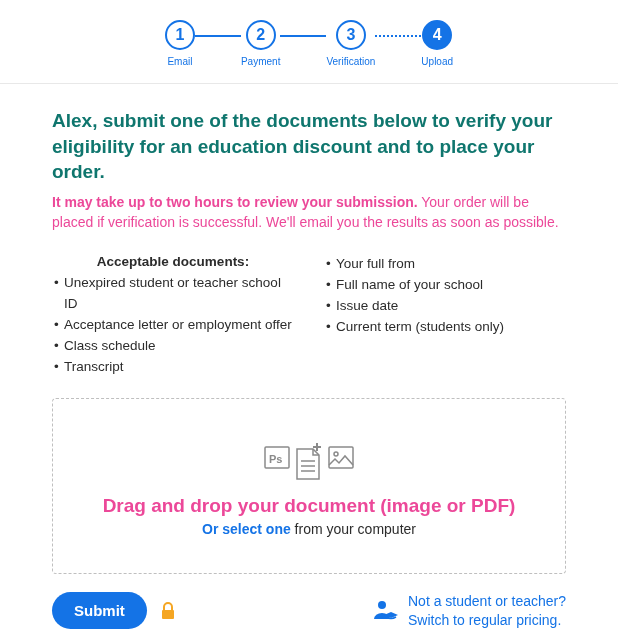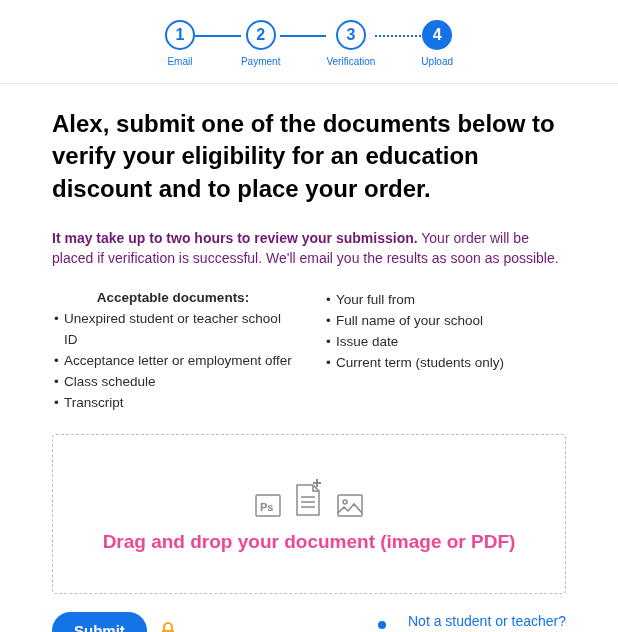--- a/index.html
+++ b/index.html
@@ -7,33 +7,33 @@
   
   .stepper { display: flex; justify-content: center; align-items: flex-start; padding: 20px 0 16px; border-bottom: 1px solid #e8e8e8; }
   .step { display: flex; flex-direction: column; align-items: center; position: relative; }
   .step-circle { width: 30px; height: 30px; border-radius: 50%; border: 2px solid #1473e6; display: flex; align-items: center; justify-content: center; font-size: 16px; font-weight: 600; color: #1473e6; background: #fff; }
   .step.active .step-circle { background: #1473e6; color: #fff; }
   .step-label { margin-top: 6px; font-size: 10px; color: #1473e6; }
   .step-line { width: 46px; height: 2px; background: #1473e6; margin-top: 15px; }
   .step-line.dotted { border-top: 2px dotted #1473e6; background: none; height: 0; }
   
   .content { padding: 24px 52px 20px; }
-  .title { font-size: 24px; font-weight: 700; color: #000000; line-height: 1.35; margin-bottom: 24px; }
-  .notice { font-size: 14px; line-height: 1.4; margin-bottom: 22px; color: #701a75; }
+  .title { font-size: 19px; font-weight: 700; color: #0f766e; line-height: 1.35; margin-bottom: 8px; }
+  .notice { font-size: 14px; line-height: 1.4; margin-bottom: 22px; color: #ec4899; }
   .notice .bold { font-weight: 700; }
   
   .cols { display: flex; gap: 30px; font-size: 13.5px; margin-bottom: 20px; }
   .col { flex: 1; }
   .col-title { font-weight: 700; margin-bottom: 4px; text-align: center; }
   .col ul { list-style: none; }
   .col li { line-height: 1.55; position: relative; padding-left: 12px; }
   .col li::before { content: "•"; position: absolute; left: 2px; }
   
   .dropzone { border: 1.5px dashed #bfbfbf; border-radius: 4px; padding: 44px 20px 36px; text-align: center; margin-bottom: 18px; }
-  .dz-icons { display: inline-flex; align-items: flex-end; gap: 13px; margin-bottom: 14px; }
+  .dz-icons { display: inline-flex; align-items: flex-start; gap: 4px; margin-bottom: 14px; }
   .dz-icon { stroke: #8a8a8a; fill: none; }
   .dz-main { font-size: 19px; font-weight: 600; color: #ec4899; margin-bottom: 4px; }
   .dz-sub { font-size: 14px; color: #2c2c2c; }
   .dz-link { color: #1473e6; font-weight: 600; cursor: pointer; }
   
   .footer { display: flex; align-items: center; justify-content: space-between; }
   .footer-left { display: flex; align-items: center; gap: 14px; }
   .submit-btn { background: #1473e6; color: #fff; border: none; border-radius: 20px; padding: 10px 22px; font-size: 15px; font-weight: 700; cursor: pointer; }
   .lock-icon { width: 14px; height: 18px; }
   .footer-right { display: flex; align-items: center; gap: 10px; }
@@ -108,20 +108,23 @@
           <line x1="23" y1="0" x2="23" y2="8" stroke-width="2"></line>
           <line x1="19" y1="4" x2="27" y2="4" stroke-width="2"></line>
         </svg>
       <svg class="dz-icon" width="26" height="26" viewBox="0 0 26 26" stroke-width="1.5">
           <rect x="1" y="4" width="24" height="21" rx="1"></rect>
           <path d="M1 22 l6 -6 l4 4 l6 -7 l8 9"></path>
           <circle cx="8" cy="11" r="2"></circle>
         </svg>
     </div>
     <div class="dz-main">Drag and drop your document (image or PDF)</div>
+    <div class="dz-sub">
+      <span class="dz-link">Or select one</span><span> from your computer</span>
+    </div>
   </div>
 
   <div class="footer">
     <div class="footer-left">
       <button class="submit-btn">Submit</button>
       <svg class="lock-icon" viewBox="0 0 14 18">
           <rect x="1" y="8" width="12" height="9" rx="1" fill="#f5a623"></rect>
           <path d="M3 8 v-3 a4 4 0 0 1 8 0 v3" fill="none" stroke="#f5a623" stroke-width="2"></path>
         </svg>
     </div>

